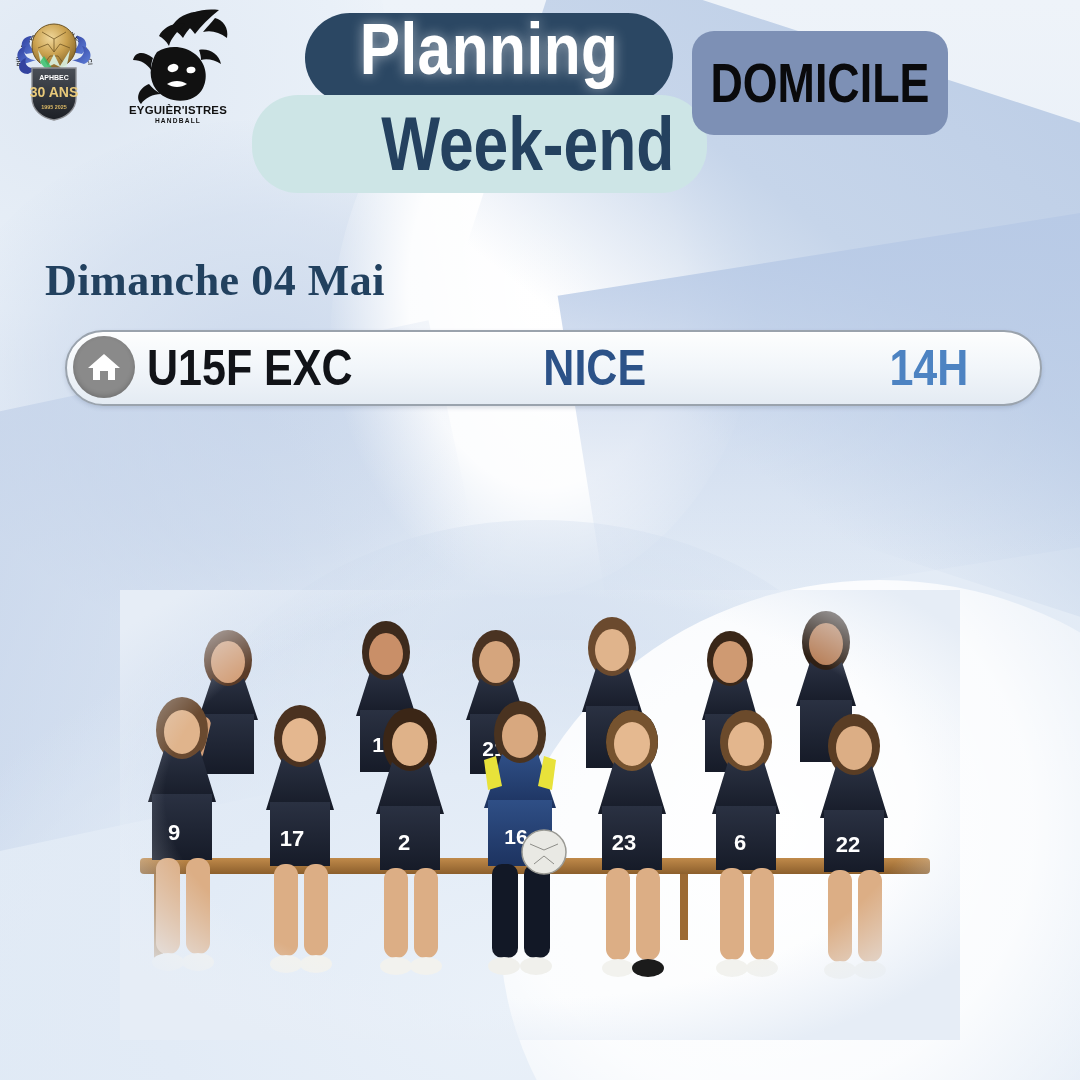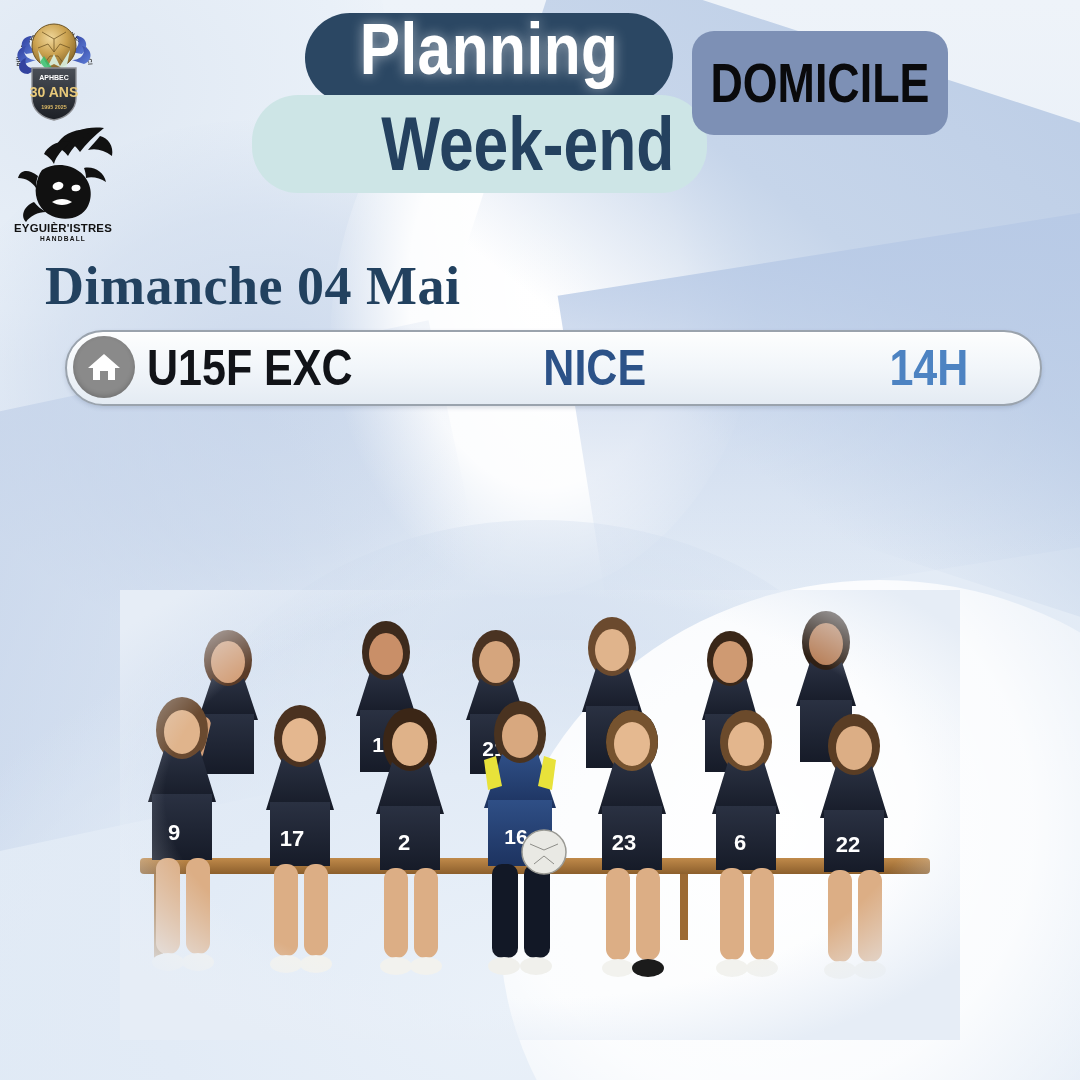--- a/index.html
+++ b/index.html
@@ -59,23 +59,23 @@
     background:radial-gradient(circle at 35% 35%, #ffffff 0%, rgba(255,255,255,.85) 40%, rgba(255,255,255,0) 70%);
     border-radius:50%;
   }
   .sh-mid-blob{
     left:190px;top:520px;width:700px;height:520px;
     background:radial-gradient(ellipse at 50% 40%, rgba(206,219,237,.75) 0%, rgba(206,219,237,.25) 55%, rgba(206,219,237,0) 78%);
     border-radius:50%;
   }
 
   
-  .logos{position:absolute;left:8px;top:6px;display:flex;align-items:flex-start;gap:0;z-index:6;flex-direction:column;}
+  .logos{position:absolute;left:8px;top:6px;display:flex;align-items:flex-start;gap:8px;z-index:6;}
   .logo-aphbec{width:92px;height:118px;position:relative;}
-  .logo-eyg{width:110px;height:120px;position:relative;}
+  .logo-eyg{width:110px;height:120px;position:relative;margin-left:15px;}
 
   
   .header{position:absolute;left:0;top:0;width:1080px;height:205px;z-index:8;}
   .pill-planning{
     position:absolute;left:305px;top:13px;width:368px;height:90px;
     background:#2b4763;border-radius:48px;
     display:flex;justify-content:center;
   }
   .pill-planning .txt{
     font-family:"Liberation Sans", sans-serif;
@@ -103,21 +103,21 @@
   .badge-domicile .txt{
     font-family:"Liberation Sans", sans-serif;
     font-weight:700;font-size:56px;color:#0a0a0c;letter-spacing:0px;
     transform:scaleX(.80);transform-origin:center;line-height:1;
   }
 
   
   .date-line{
     position:absolute;left:45px;top:255px;z-index:8;
     font-family:"Liberation Serif", serif;
-    font-weight:700;font-size:54px;color:#22415f;letter-spacing:.5px;
+    font-weight:700;font-size:44px;color:#22415f;letter-spacing:.5px;
   }
 
   
   .rows{position:absolute;left:0;top:330px;width:1080px;z-index:8;}
   .match-row{
     position:relative;margin:0 38px 18px 65px;height:72px;
     border-radius:40px;border:2px solid #9aa3ad;
     background:linear-gradient(180deg,#fdfefe 0%,#f2f6fa 48%,#e4ebf3 100%);
     box-shadow:0 2px 4px rgba(60,80,110,.18), inset 0 1px 0 rgba(255,255,255,.95);
     display:flex;align-items:center;

